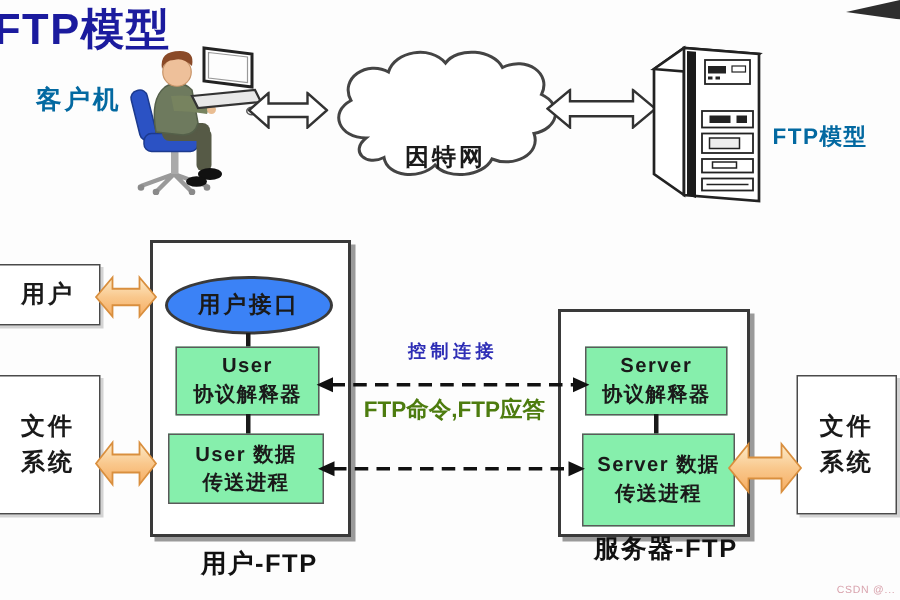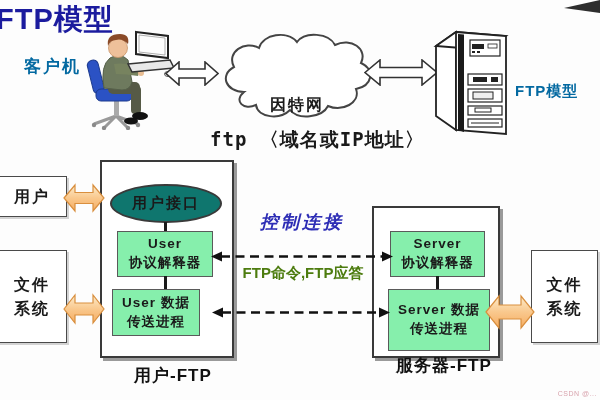--- a/index.html
+++ b/index.html
@@ -35,37 +35,37 @@
   .fs-left    { left:-3px; top:250px; width:70px; height:93px; }
   .fs-right   { left:531px; top:250px; width:67px; height:93px; }
   .big-box {
     border:2.5px solid #3a3a3a; background:#fff;
     box-shadow:3px 3px 0 #9a9a9a;
   }
   .big-user   { left:100px; top:160px; width:134px; height:198px; }
   .big-server { left:372px; top:206px; width:128px; height:152px; }
   .ellipse {
     left:110px; top:184px; width:112px; height:39px; border:2px solid #3a3a3a;
-    border-radius:50%; background:#0f766e; display:flex; align-items:center;
+    border-radius:50%; background:#3b82f6; display:flex; align-items:center;
     justify-content:center; font-size:15px; font-weight:bold; letter-spacing:2px;
   }
   .inner-box {
     border:1.5px solid #5a5a5a; background:#86efac; box-shadow:none;
     font-size:13.5px; font-weight:bold; line-height:1.4; letter-spacing:1px;
   }
   .user-pi    { left:117px; top:231px; width:96px;  height:46px; }
-  .user-dtp   { left:112px; top:289px; width:88px; height:47px;text-align:right; }
+  .user-dtp   { left:112px; top:289px; width:104px; height:47px;text-align:right; }
   .server-pi  { left:390px; top:231px; width:95px;  height:46px; }
   .server-dtp { left:388px; top:289px; width:102px; height:62px; }
   .vconn { width:3px; background:#1a1a1a; }
   .conn1 { left:164px; top:222px; height:10px; }
   .conn2 { left:164px; top:276px; height:14px; }
   .conn3 { left:436px; top:276px; height:14px; }
   .blue-label { font-weight:bold; text-align:center; }
-  .lbl-control  { left:246px; top:210px; width:112px; font-size:18px; letter-spacing:3px;font-style:italic; }
+  .lbl-control  { left:246px; top:226px; width:112px; font-size:12px; letter-spacing:3px; }
   .lbl-commands { left:231px; top:264px; width:144px; font-size:15px; }
   .lbl-data     { left:246px; top:320px; width:112px; font-size:18px; letter-spacing:3px; }
   .caption { font-size:17px; font-weight:bold; letter-spacing:1px; color:#111; }
   .cap-user   { left:134px; top:364px; }
   .cap-server { left:396px; top:354px; }
   .watermark {
     right:3px; bottom:3px; font-size:7px; color:#d8a2ac; letter-spacing:.5px;
   }
   svg { display:block; }
 </style>
@@ -147,21 +147,20 @@
     <rect x="40" y="65" width="34" height="13" fill="#fff" stroke="#222" stroke-width="1.2"></rect>
     <rect x="45" y="68" width="20" height="7" fill="#eee" stroke="#222" stroke-width="1"></rect>
     <rect x="40" y="82" width="34" height="9" fill="#fff" stroke="#222" stroke-width="1.2"></rect>
     <rect x="47" y="84" width="16" height="4" fill="#fff" stroke="#222" stroke-width="1"></rect>
     <rect x="40" y="95" width="34" height="8" fill="#fff" stroke="#222" stroke-width="1.2"></rect>
     <line x1="43" y1="99" x2="71" y2="99" stroke="#222" stroke-width="1"></line>
   </svg>
 
   <div class="abs plain-label server-label">FTP模型</div>
 
-  <div class="abs address-line">ftp 〈域名或IP地址〉</div>
 
   <div class="abs box side-box user-box">
     <span>用户</span>
   </div>
   <div class="abs box side-box fs-left">
     <span>文件</span>
     <span>系统</span>
   </div>
 
   <div class="abs big-box big-user"></div>

